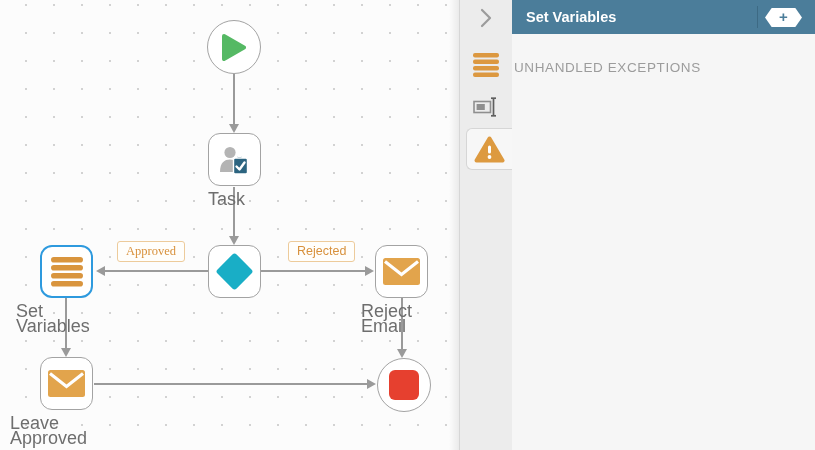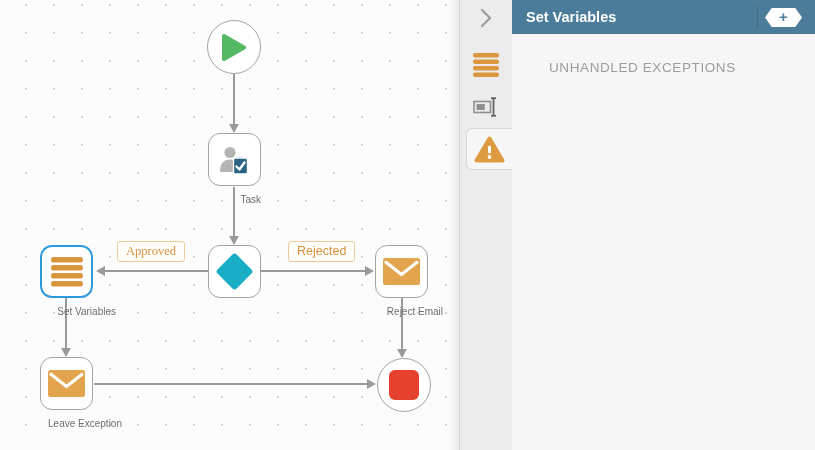--- a/index.html
+++ b/index.html
@@ -18,21 +18,21 @@
   }
   .edges{position:absolute;left:0;top:0;width:459px;height:450px;}
   .node{
     position:absolute;background:#fff;border:1.5px solid #a3a3a3;
     border-radius:12px;width:53px;height:53px;box-sizing:border-box;
     display:flex;align-items:center;justify-content:center;
   }
   .node.circle{border-radius:50%;width:54px;height:54px;}
   .node.selected{border:2.5px solid #2e9ade;}
   .node-label{
-    position:absolute;text-align:right;color:#6e6e6e;font-size:10px;line-height:15px;
+    position:absolute;text-align:left;color:#6e6e6e;font-size:18px;line-height:15px;
   }
   .edge-label{
     position:absolute;font-size:12.5px;color:#d8913c;background:#fffefb;
     border:1px solid #edcb9b;border-radius:3px;padding:2px 8px;line-height:15px;
   }
   .diamond{width:27px;height:27px;background:#19aec6;transform:rotate(45deg);border-radius:3px;}
   .end-square{width:30px;height:30px;background:#e6402f;border-radius:6px;}
   
   .panel-shadow{
     position:absolute;left:449px;top:0;width:10px;height:450px;
@@ -65,21 +65,21 @@
   .add-btn{
     position:absolute;right:13px;top:8px;width:37px;height:19px;background:#ffffff;
     clip-path:polygon(18% 0%,82% 0%,100% 50%,82% 100%,18% 100%,0% 50%);
     color:#4b7d9a;font-size:15px;font-weight:bold;text-align:center;line-height:18px;
     cursor:pointer;
   }
   .panel-content{
     position:absolute;left:512px;top:34px;width:303px;height:416px;background:#f6f6f6;
   }
   .section-title{
-    margin:26px 0 0 37px;color:#9c9c9c;font-size:13.5px;letter-spacing:0.6px;
+    margin:26px 0 0 2px;color:#9c9c9c;font-size:13.5px;letter-spacing:0.6px;
   }
   .checkbox-row{display:flex;align-items:center;margin:22px 0 0 19px;}
   .checkbox{
     width:19px;height:19px;background:#fff;border:2px solid #4b5557;border-radius:3px;
     display:flex;align-items:center;justify-content:center;cursor:pointer;box-sizing:content-box;
   }
   .checkbox-label{margin-left:14px;color:#636363;font-size:13.5px;}
 </style>
 </head>
 <body>
@@ -155,21 +155,21 @@
     </svg>
   </div>
   <div class="node-label" style="left:361px;top:304px;width:82px;">Reject Email</div>
 
   <div class="node" style="left:40px;top:357px;">
     <svg width="37" height="27" viewBox="0 0 37 27">
       <rect x="0" y="0" width="37" height="27" rx="2.5" fill="#e2a44c"></rect>
       <polyline points="2,3.5 18.5,16.5 35,3.5" fill="none" stroke="#fff" stroke-width="3.2"></polyline>
     </svg>
   </div>
-  <div class="node-label" style="left:10px;top:416px;width:112px;">Leave Exception</div>
+  <div class="node-label" style="left:10px;top:416px;width:112px;">Leave Approved</div>
 
   <div class="node circle" style="left:377px;top:358px;">
     <div class="end-square"></div>
   </div>
 
   <div class="edge-label" style="left:117px;top:241px;font-family:Liberation Serif, serif;">Approved</div>
   <div class="edge-label" style="left:288px;top:241px;">Rejected</div>
 </div>
 
 <div class="panel-shadow"></div>

